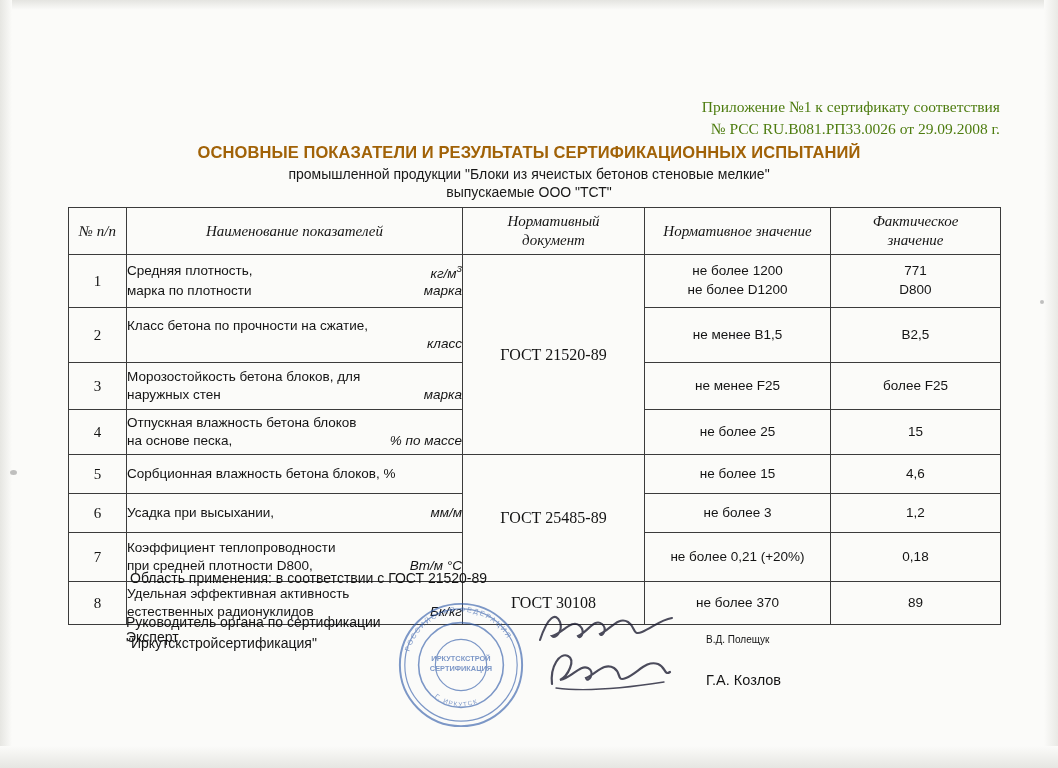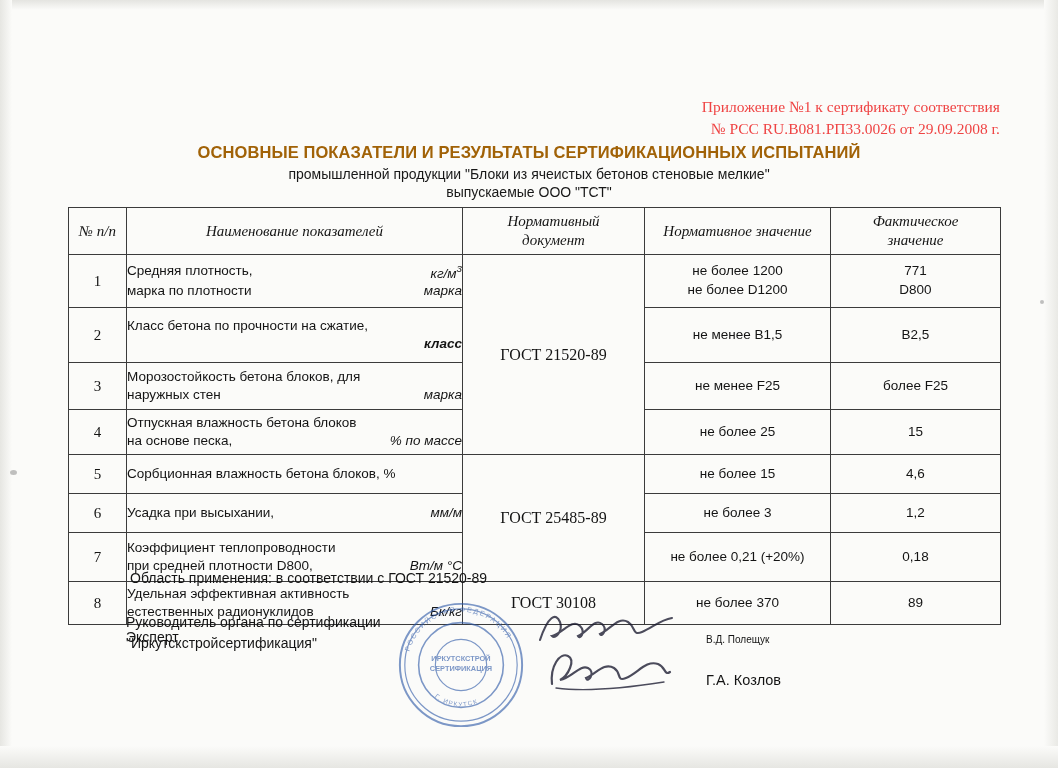--- a/index.html
+++ b/index.html
@@ -46,21 +46,21 @@
     opacity: .55;
   }
 
   .header-right {
     position: absolute;
     right: 58px;
     top: 96px;
     text-align: right;
     font-size: 15.5px;
     line-height: 1.45;
-    color: #ef4444;
+    color: #4d7c0f;
   }
 
   .main-title {
     position: absolute;
     left: 0; right: 0;
     top: 143px;
     text-align: center;
     font-family: "Liberation Sans", sans-serif;
     font-weight: bold;
     font-size: 16.5px;
@@ -270,21 +270,21 @@
         <td class="factcell">
           <div>771</div>
           <div>D800</div>
         </td>
       </tr>
 
       <tr class="r2">
         <td class="c-num">2</td>
         <td class="namecell">
           <div class="line2"><span>Класс  бетона по прочности на сжатие,</span></div>
-          <div class="line2" style="text-align:center;font-weight:bold;">
+          <div class="line2" style="text-align:center;">
               <span class="unit">класс</span>
             </div>
         </td>
         <td class="normcell">не менее В1,5</td>
         <td class="factcell">В2,5</td>
       </tr>
 
       <tr class="r3">
         <td class="c-num">3</td>
         <td class="namecell">

